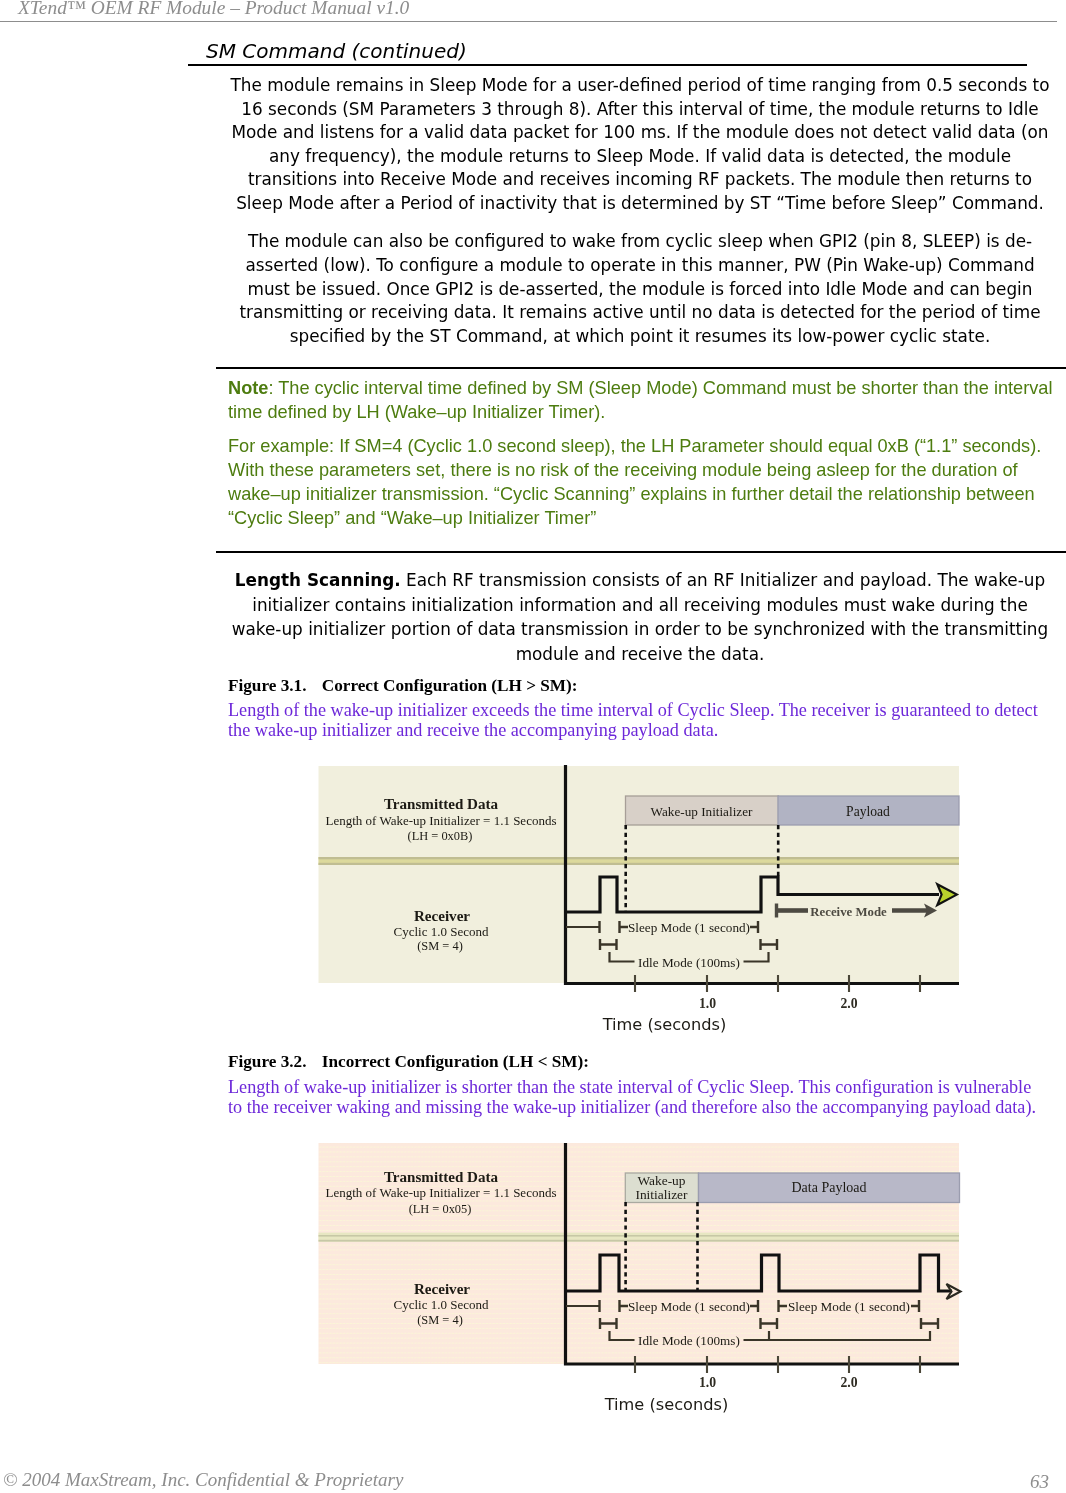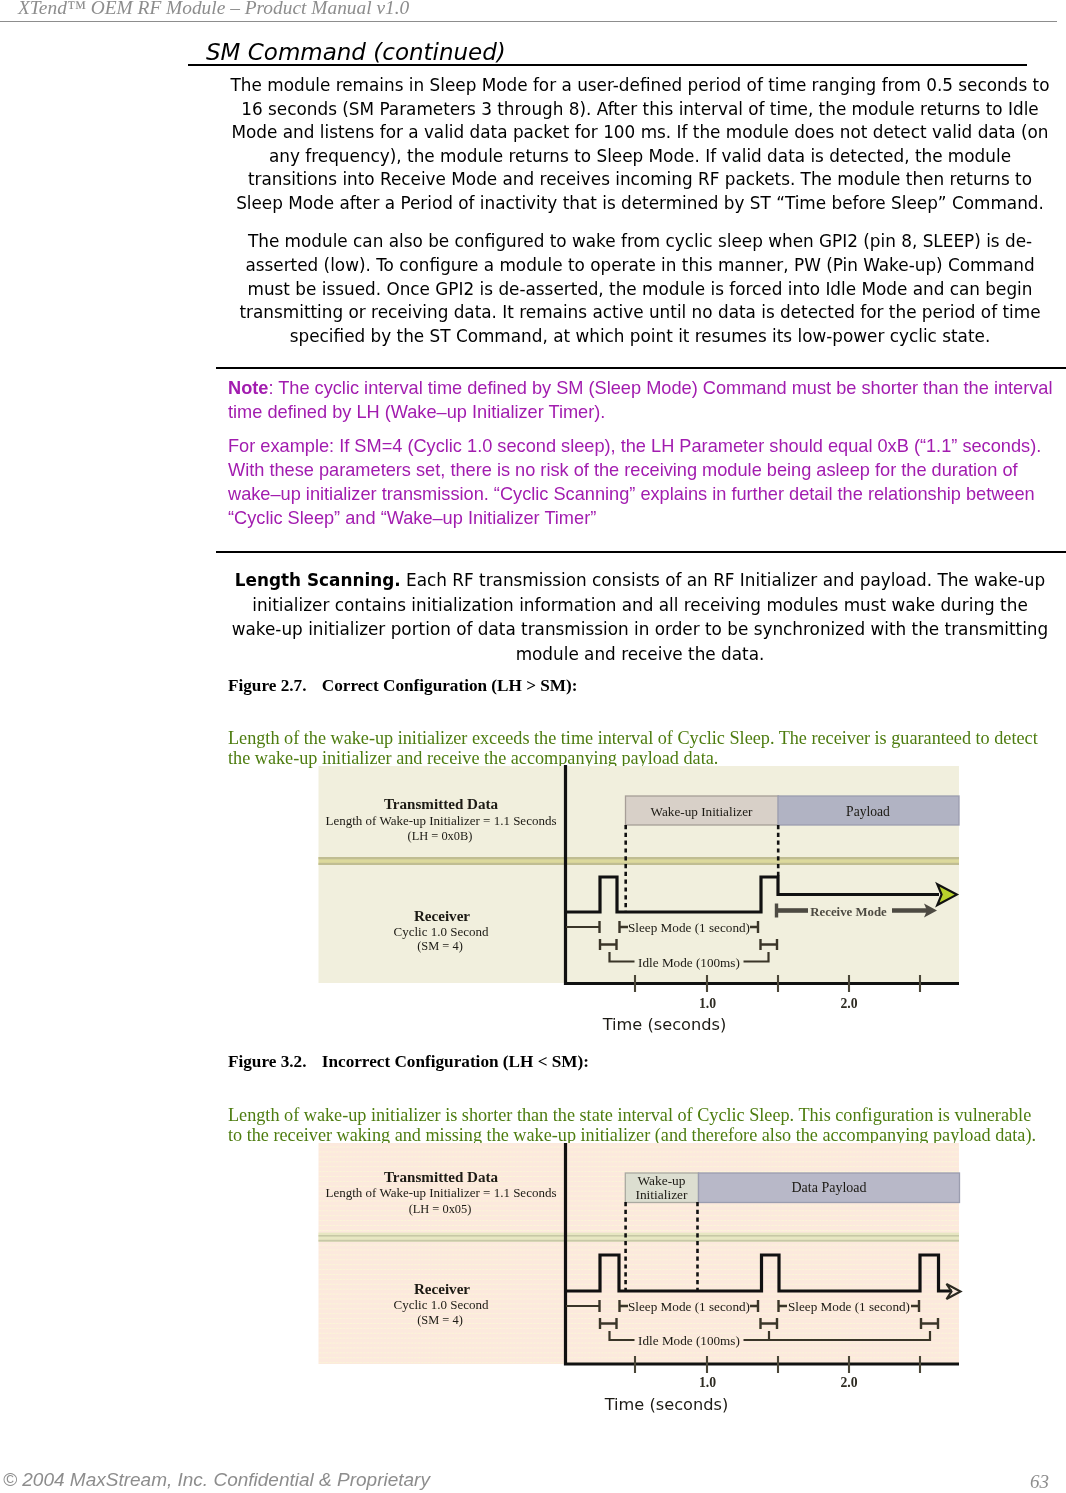--- a/index.html
+++ b/index.html
@@ -6,44 +6,44 @@
   body{width:1066px;height:1493px;background:#fff;position:relative;overflow:hidden;
        font-family:"DejaVu Sans",sans-serif;-webkit-font-smoothing:antialiased;}
 
   
   #page-header{position:absolute;left:18px;top:-3px;font-family:"Liberation Serif",serif;
       font-style:italic;font-size:19.4px;color:#8d8d8d;white-space:nowrap;}
   #header-rule{position:absolute;left:0;top:21px;width:1057px;height:1px;background:#8d8d8d;}
 
   
   #section-title{position:absolute;left:206px;top:39px;font-family:"DejaVu Sans",sans-serif;
-      font-style:italic;font-size:23px;color:#000;white-space:nowrap;}
+      font-style:italic;font-size:20px;color:#000;white-space:nowrap;}
   #section-rule{position:absolute;left:188px;top:64px;width:839px;height:1.8px;background:#000;}
 
   
   .body-col{position:absolute;left:228px;width:824px;font-family:"DejaVu Sans",sans-serif;
       font-size:16.85px;line-height:23.6px;color:#000;text-align:center;}
   .body-col p{margin:0 0 14.8px 0;}
   .body-col b{font-weight:bold;}
 
   
   #note-rule-top{position:absolute;left:216px;top:367px;width:850px;height:1.8px;background:#000;}
   #note-rule-bot{position:absolute;left:216px;top:551px;width:850px;height:1.8px;background:#000;}
   .note-col{position:absolute;left:228px;width:832px;font-family:"Liberation Sans",sans-serif;
-      font-size:18.2px;line-height:24.1px;color:#a21caf;}
+      font-size:18.2px;line-height:24.1px;color:#4d7c0f;}
   .note-col p{margin:0;}
 
   
   .fig-cap{position:absolute;left:228px;font-family:"Liberation Serif",serif;font-size:17.2px;
       font-weight:bold;color:#000;white-space:nowrap;}
   .fig-desc{position:absolute;left:228px;width:816px;font-family:"Liberation Serif",serif;
-      font-size:18.2px;line-height:20.2px;color:#4d7c0f;margin-top:28px;}
+      font-size:18.2px;line-height:20.2px;color:#6d28d9;}
 
   
-  #footer-left{position:absolute;left:3px;top:1469px;font-family:Liberation Sans, sans-serif;
+  #footer-left{position:absolute;left:3px;top:1469px;font-family:Liberation Serif, serif;
       font-style:italic;font-size:19px;color:#8d8d8d;white-space:nowrap;}
   #footer-right{position:absolute;left:1030px;top:1471px;font-family:"Liberation Serif",serif;
       font-style:italic;font-size:19px;color:#8d8d8d;}
 </style>
 </head>
 <body>
 
 <div id="page-header">XTend™ OEM RF Module – Product Manual v1.0</div>
 <div id="header-rule"></div>
 
@@ -60,21 +60,21 @@
   <p><b>Note</b><span>: The cyclic interval time defined by SM (Sleep Mode) Command must be shorter than the interval time defined by LH (Wake–up Initializer Timer).</span></p>
   <p style="margin-top:10px">For example: If SM=4 (Cyclic 1.0 second sleep), the LH Parameter should equal 0xB (“1.1” seconds). With these parameters set, there is no risk of the receiving module being asleep for the duration of wake–up initializer transmission. “Cyclic Scanning” explains in further detail the relationship between “Cyclic Sleep” and “Wake–up Initializer Timer”</p>
 </div>
 <div id="note-rule-bot"></div>
 
 <div class="body-col" style="top:568px;line-height:24.7px">
   <p><b>Length Scanning.</b><span> Each RF transmission consists of an RF Initializer and payload. The wake-up initializer contains initialization information and all receiving modules must wake during the wake-up initializer portion of data transmission in order to be synchronized with the transmitting module and receive the data.</span></p>
 </div>
 
 <div class="fig-cap" style="top:676px">
-  <span>Figure 2.7.</span>
+  <span>Figure 3.1.</span>
   <span style="padding-left:11px">Correct Configuration (LH &gt; SM):</span>
 </div>
 <div class="fig-desc" style="top:700px">Length of the wake-up initializer exceeds the time interval of Cyclic Sleep. The receiver is guaranteed to detect the wake-up initializer and receive the accompanying payload data.</div>
 
 <div class="fig-cap" style="top:1052px">
   <span>Figure 3.2.</span>
   <span style="padding-left:11px">Incorrect Configuration (LH &lt; SM):</span>
 </div>
 <div class="fig-desc" style="top:1077px">Length of wake-up initializer is shorter than the state interval of Cyclic Sleep. This configuration is vulnerable to the receiver waking and missing the wake-up initializer (and therefore also the accompanying payload data).</div>
 

